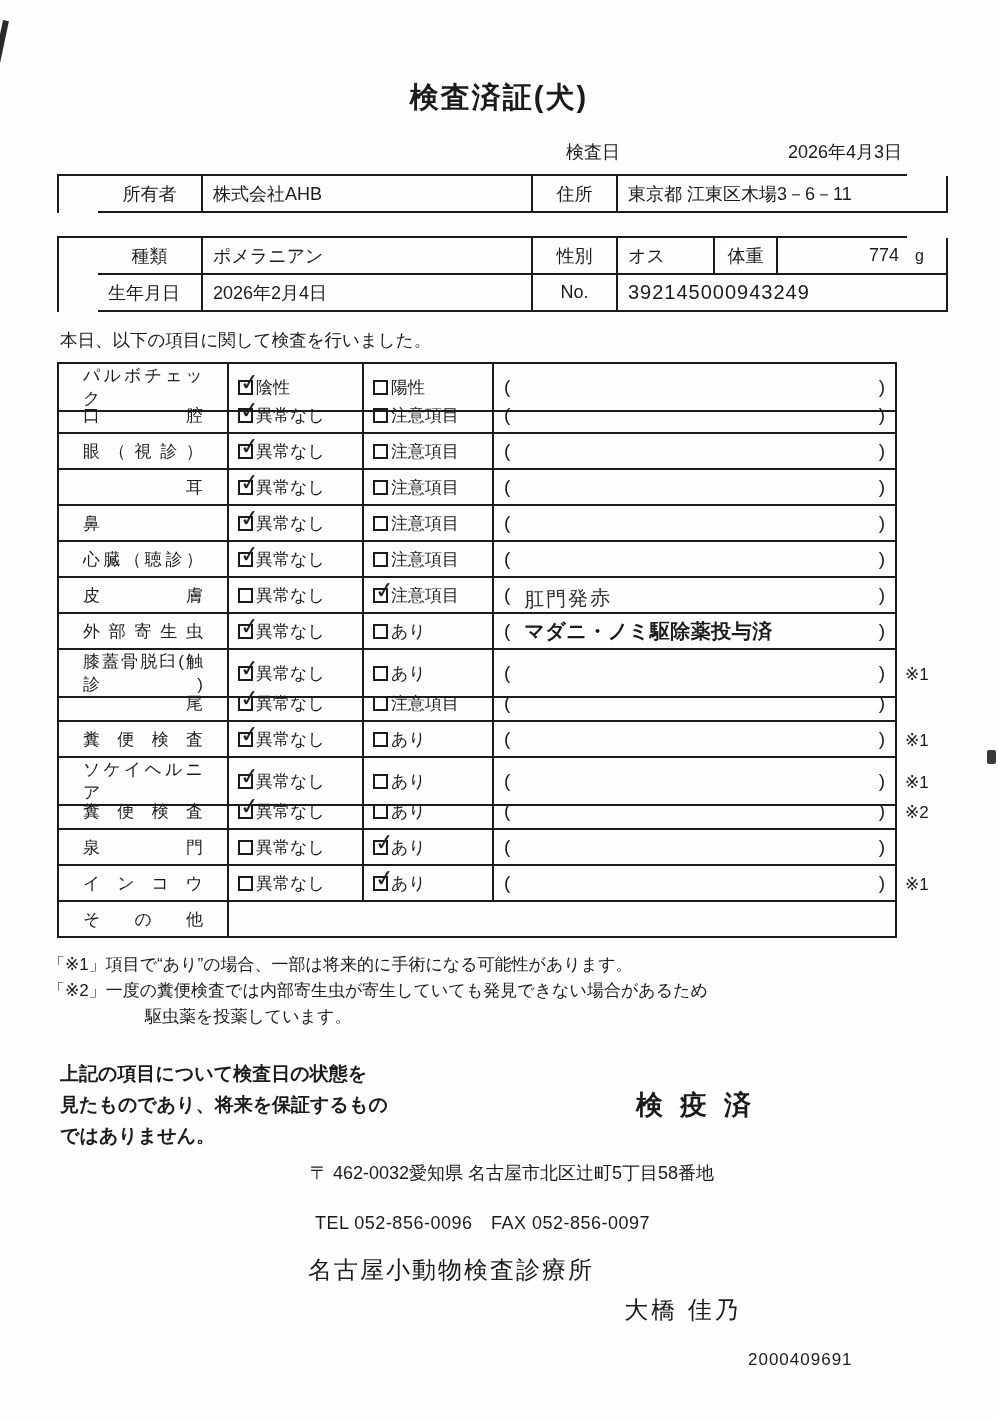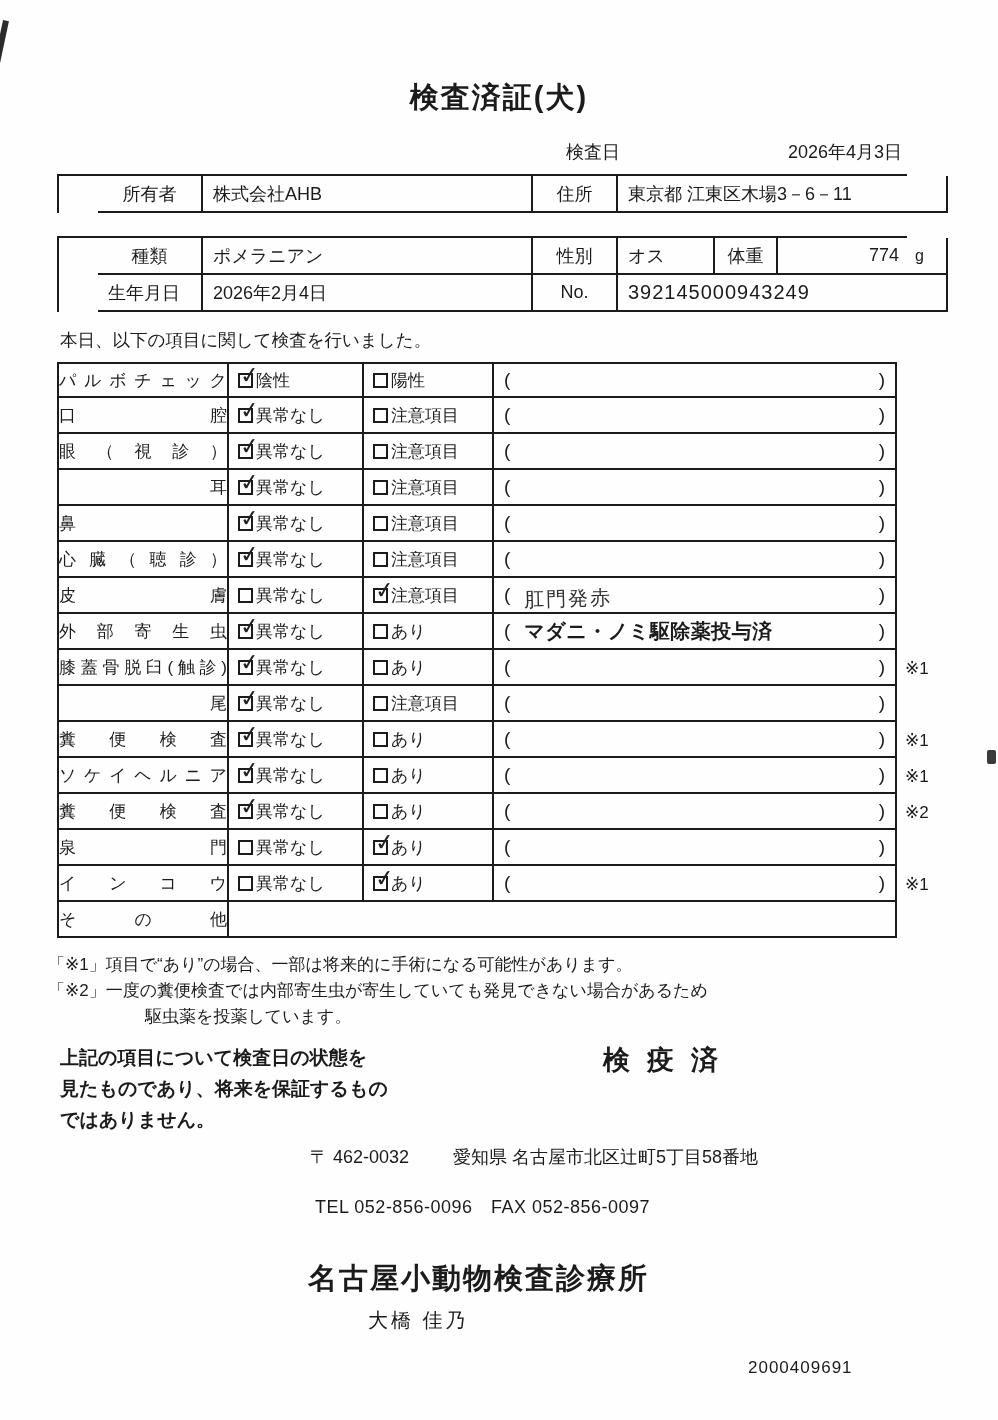--- a/index.html
+++ b/index.html
@@ -53,44 +53,44 @@
   .intro { margin:16px 0 0 60px; font-size:17.5px; }
 
   .exam-table { margin:10px 0 0 57px; }
   .exam-row { display:grid; grid-template-columns:170px 135px 130px 405px 38px; height:36px; }
   .exam-row .cell {
     border-left:2px solid #1b1b1b; border-bottom:2px solid #1b1b1b;
     display:flex; align-items:center;
   }
   .exam-row .note-cell { border-right:2px solid #1b1b1b; }
   .exam-table .exam-row:first-child .cell { border-top:2px solid #1b1b1b; }
-  .label-cell { padding:0 0; }
+  .label-cell { padding:0 24px; }
   .row-label { flex:1; font-size:17px; text-align:justify; text-align-last:justify; }
   .cb-cell { padding-left:9px; font-size:17px; }
   .cb { position:relative; width:15px; height:15px; border:2px solid #1b1b1b; flex:none; margin-right:3px; }
   .cb .tick { display:none; position:absolute; top:-11px; left:0; font-size:23px; line-height:1; transform:rotate(-6deg); color:#222; }
   .cb.checked .tick { display:block; }
   .note-cell { padding:0 10px; font-size:19px; }
   .note-cell.merged { grid-column:2 / 5; }
   .note-text { flex:1; padding-left:14px; font-size:18px; }
   .note-text.note-hand { font-size:20px; letter-spacing:2px; color:#2e2e2e; display:inline-block; transform:rotate(-1.5deg); }
   .note-text.note-print { font-size:20px; font-weight:700; letter-spacing:0.5px; }
   .gutter { padding-left:8px; font-size:17px; display:flex; align-items:center; }
 
   .footnotes { margin:14px 0 0 48px; font-size:17px; line-height:26px; }
   .footnotes .indent { margin-left:97px; }
 
-  .bottom-row { display:flex; margin:12px 0 0 60px; }
+  .bottom-row { display:flex; align-items:center; margin:28px 0 0 60px;gap:33px; }
   .disclaimer { font-size:19px; line-height:31px; font-weight:600; }
   .stamp { margin-left:215px; font-size:27px; letter-spacing:17px; font-weight:600; }
 
-  .addr-line { margin:10px 0 0 310px; font-size:18px; display:flex; gap:44px; }
+  .addr-line { margin:10px 0 0 310px; font-size:18px; display:flex; }
   .tel-line { margin:26px 0 0 315px; font-size:18px; letter-spacing:0.5px; }
-  .clinic { margin:40px 0 0 308px; font-size:29px; font-weight:700; letter-spacing:2px; }
-  .vet { margin:8px 0 0 368px; font-size:20px; letter-spacing:3px; }
+  .clinic { margin:19px 0 0 308px; font-size:24px; font-weight:400; letter-spacing:2px; }
+  .vet { margin:8px 0 0 368px; font-size:24px; letter-spacing:3px;text-align:center; }
   .serial { margin:24px 0 0 748px; font-size:17px; letter-spacing:1px; }
 </style>
 </head>
 <body>
 
 <div class="page">
   <div class="artifact-slash"></div>
   <div class="artifact-speck"></div>
 
   <h1 class="title">検査済証(犬)</h1>

